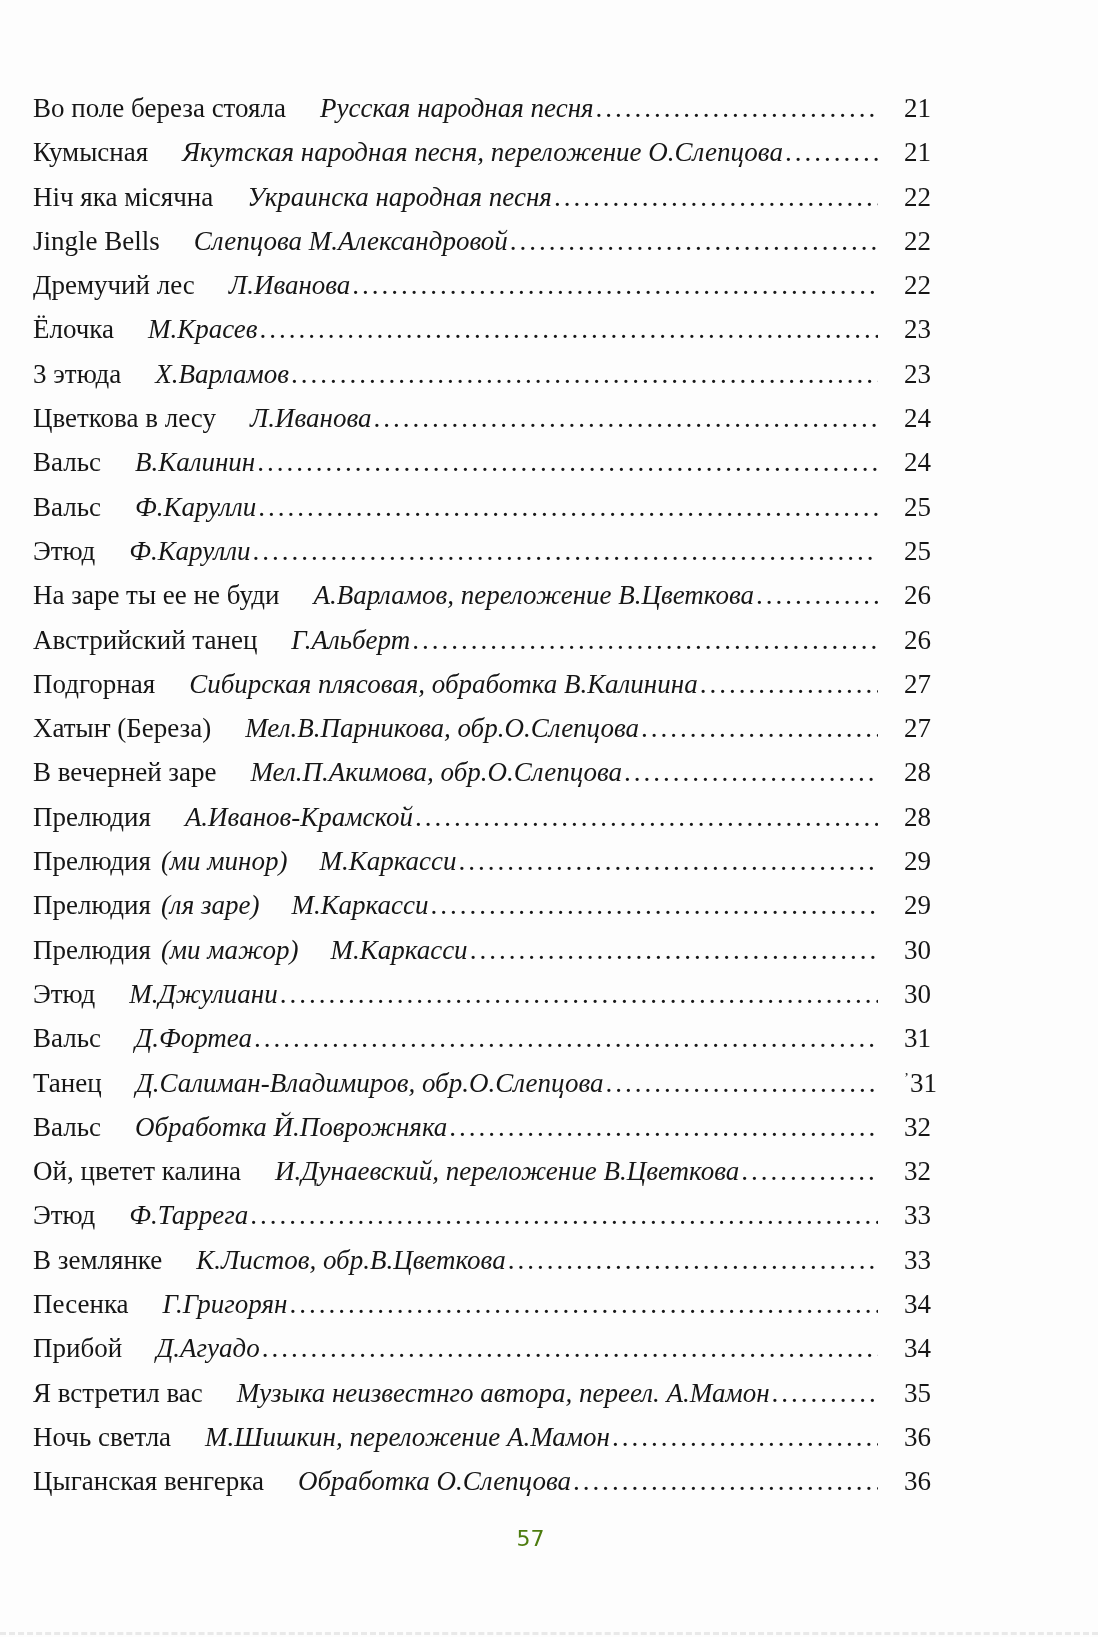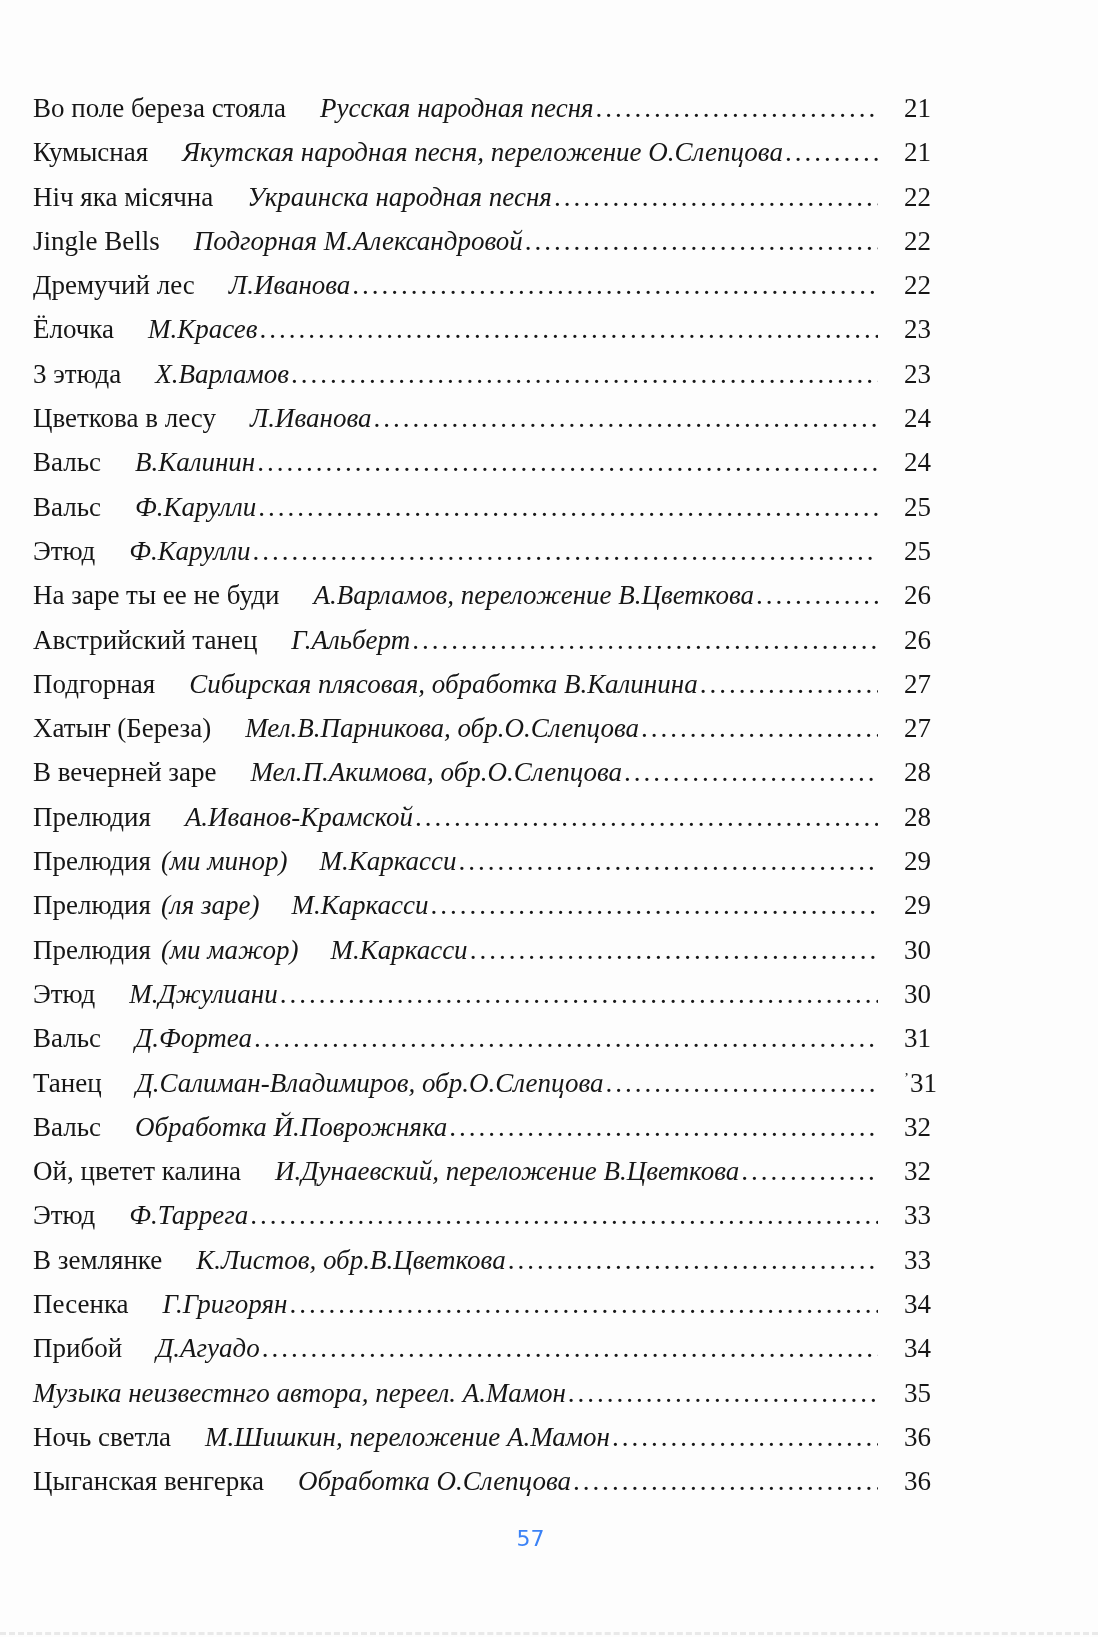--- a/index.html
+++ b/index.html
@@ -71,21 +71,21 @@
   .footer {
     position: absolute;
     top: 1526px;
     left: 0;
     width: 1099px;
     padding-right: 38px;
     box-sizing: border-box;
     text-align: center;
     font-family: "DejaVu Sans", "Liberation Sans", sans-serif;
     font-size: 22px;
-    color: #3b82f6;
+    color: #4d7c0f;
   }
   .scan-edge {
     position: absolute;
     left: 0;
     right: 0;
     bottom: 2px;
     border-top: 3px dashed #e9e9e9;
   }
 </style>
 </head>
@@ -113,21 +113,21 @@
     <span class="title">Ніч яка місячна</span>
 
     <span class="composer">Украинска народная песня</span>
     <span class="leader"></span>
     <span class="pagenum"><span class="pagenum-text">22</span></span>
   </div>
 
   <div class="toc-row">
     <span class="title">Jingle Bells</span>
 
-    <span class="composer">Подгорная М.Александровой</span>
+    <span class="composer">Слепцова М.Александровой</span>
     <span class="leader"></span>
     <span class="pagenum"><span class="pagenum-text">22</span></span>
   </div>
 
   <div class="toc-row">
     <span class="title">Дремучий лес</span>
 
     <span class="composer">Л.Иванова</span>
     <span class="leader"></span>
     <span class="pagenum"><span class="pagenum-text">22</span></span>
@@ -319,20 +319,21 @@
 
   <div class="toc-row">
     <span class="title">Прибой</span>
 
     <span class="composer">Д.Агуадо</span>
     <span class="leader"></span>
     <span class="pagenum"><span class="pagenum-text">34</span></span>
   </div>
 
   <div class="toc-row">
+    <span class="title">Я встретил вас</span>
 
     <span class="composer">Музыка неизвестнго автора, переел. А.Мамон</span>
     <span class="leader"></span>
     <span class="pagenum"><span class="pagenum-text">35</span></span>
   </div>
 
   <div class="toc-row">
     <span class="title">Ночь светла</span>
 
     <span class="composer">М.Шишкин, переложение А.Мамон</span>

